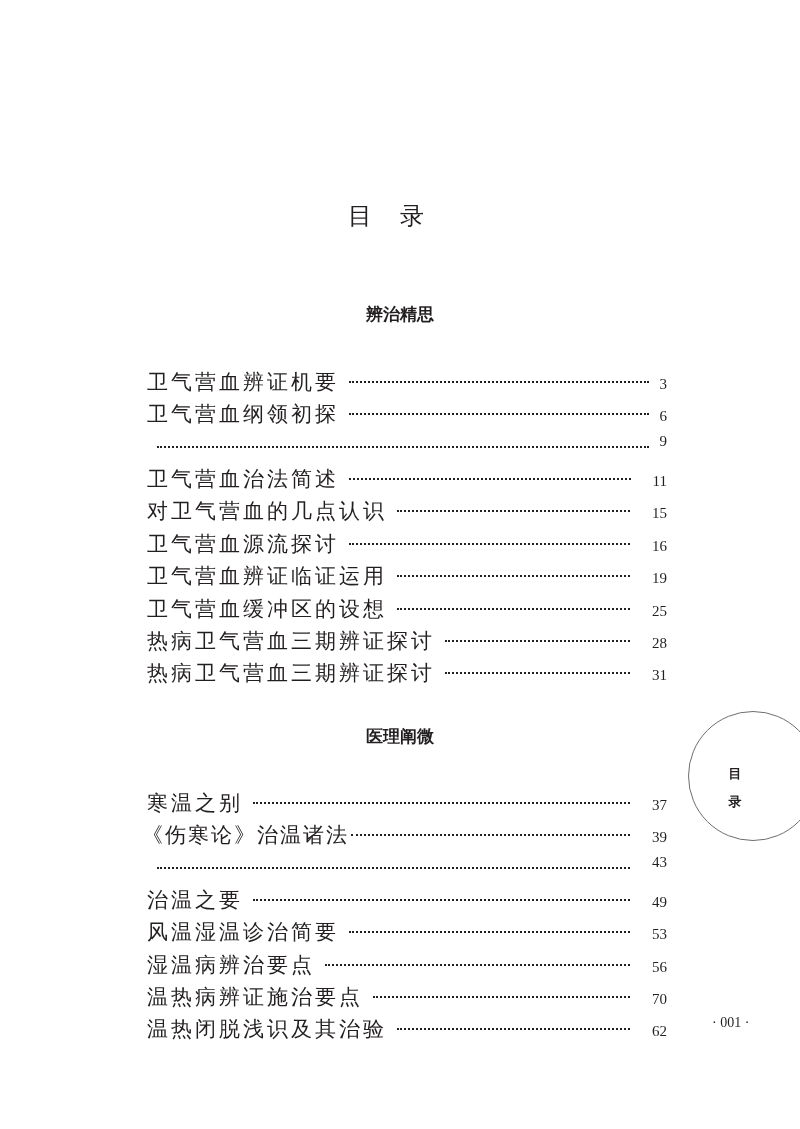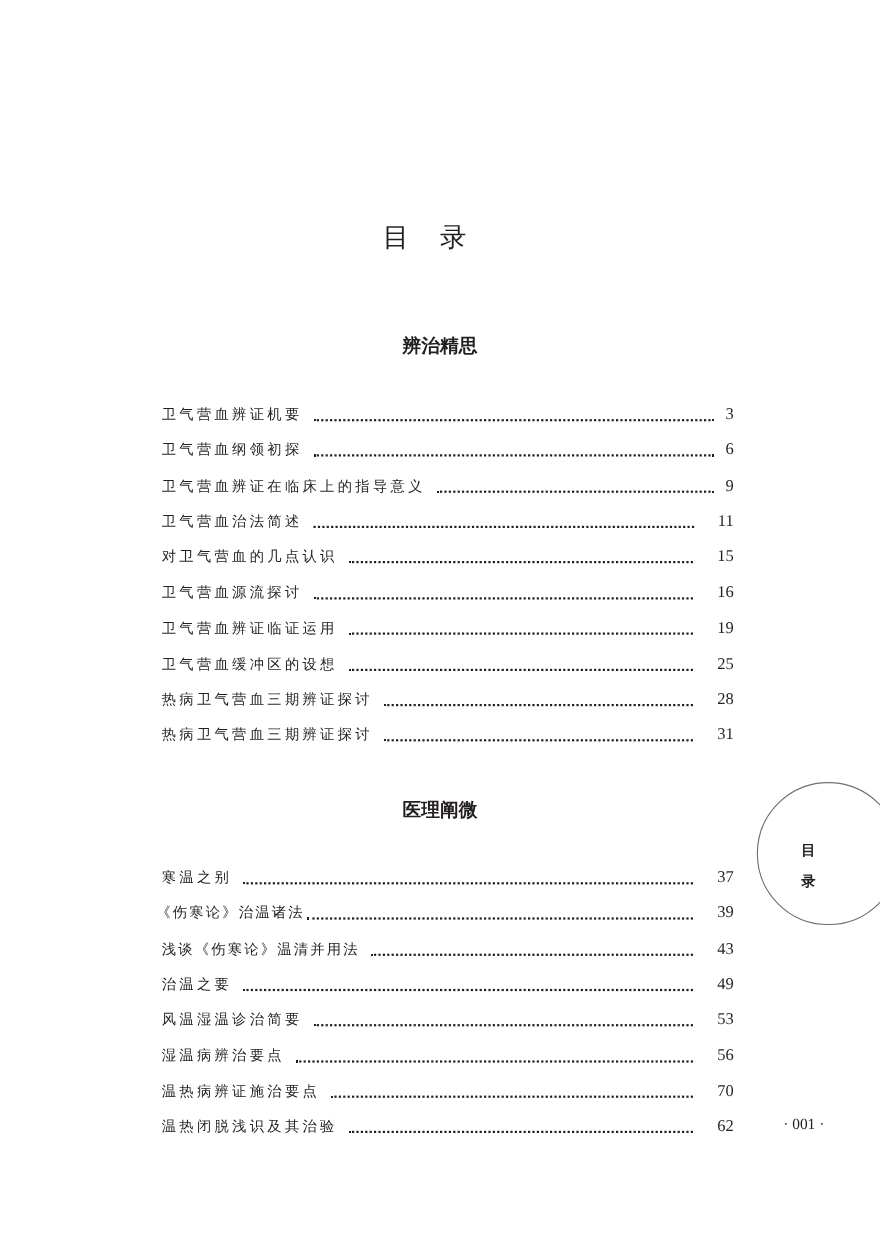--- a/index.html
+++ b/index.html
@@ -5,21 +5,21 @@
   html, body { margin: 0; padding: 0; background: #ffffff; }
   body { width: 800px; height: 1129px; position: relative; overflow: hidden;
          font-family: "DejaVu Serif", "Liberation Serif", serif; color: #231f20; }
   .page-title { position: absolute; top: 200px; left: 0; width: 800px; text-align: center;
                 font-size: 24px; letter-spacing: 28px; font-family: "DejaVu Sans", sans-serif;
                 font-weight: normal; box-sizing: border-box; }
   .section-title { position: absolute; left: 0; width: 800px; text-align: center;
                    font-size: 17px; font-weight: bold; }
   .toc { position: absolute; left: 147px; width: 520px; }
   .toc-row { position: absolute; left: 0; width: 520px; height: 24px; display: flex; align-items: baseline; }
-  .toc-label { font-size: 13px; letter-spacing: 3px; white-space: nowrap; }
+  .toc-label { font-size: 21px; letter-spacing: 3px; white-space: nowrap; }
   .toc-dots { flex: 1; margin: 0 8px 0 10px; border-bottom: 2px dotted #231f20; height: 0; align-self: center; transform: translateY(2px); }
   .toc-dots.wide { margin-right: 22px; }
   .toc-page { font-size: 15px; min-width: 10px; text-align: right; font-family: "Liberation Serif", serif; }
   .tab-circle { position: absolute; left: 688px; top: 711px; width: 128px; height: 128px;
                 border: 1px solid #6d6e71; border-radius: 50%; }
   .tab-text { position: absolute; left: 727px; top: 760px; width: 16px; font-size: 13px;
               line-height: 28px; text-align: center; font-weight: bold; }
   .folio { position: absolute; left: 712px; top: 1015px; font-size: 14px; font-family: "Liberation Serif", serif; }
 </style>
 </head>
@@ -34,21 +34,20 @@
     <span class="toc-label">卫气营血辨证机要</span>
     <span class="toc-dots"></span>
     <span class="toc-page">3</span>
   </div>
   <div class="toc-row" style="top:32px">
     <span class="toc-label">卫气营血纲领初探</span>
     <span class="toc-dots"></span>
     <span class="toc-page">6</span>
   </div>
   <div class="toc-row" style="top:65px">
-    <span class="toc-label">卫气营血辨证在临床上的指导意义</span>
     <span class="toc-dots"></span>
     <span class="toc-page">9</span>
   </div>
   <div class="toc-row" style="top:97px">
     <span class="toc-label">卫气营血治法简述</span>
     <span class="toc-dots wide"></span>
     <span class="toc-page">11</span>
   </div>
   <div class="toc-row" style="top:129px">
     <span class="toc-label">对卫气营血的几点认识</span>
@@ -89,21 +88,20 @@
     <span class="toc-label">寒温之别</span>
     <span class="toc-dots wide"></span>
     <span class="toc-page">37</span>
   </div>
   <div class="toc-row" style="top:32px">
     <span class="toc-label" style="margin-left:-5px;letter-spacing:2px">《伤寒论》治温诸法</span>
     <span class="toc-dots wide" style="margin-left:2px"></span>
     <span class="toc-page">39</span>
   </div>
   <div class="toc-row" style="top:65px">
-    <span class="toc-label" style="letter-spacing:2px">浅谈《伤寒论》温清并用法</span>
     <span class="toc-dots wide"></span>
     <span class="toc-page">43</span>
   </div>
   <div class="toc-row" style="top:97px">
     <span class="toc-label">治温之要</span>
     <span class="toc-dots wide"></span>
     <span class="toc-page">49</span>
   </div>
   <div class="toc-row" style="top:129px">
     <span class="toc-label">风温湿温诊治简要</span>

